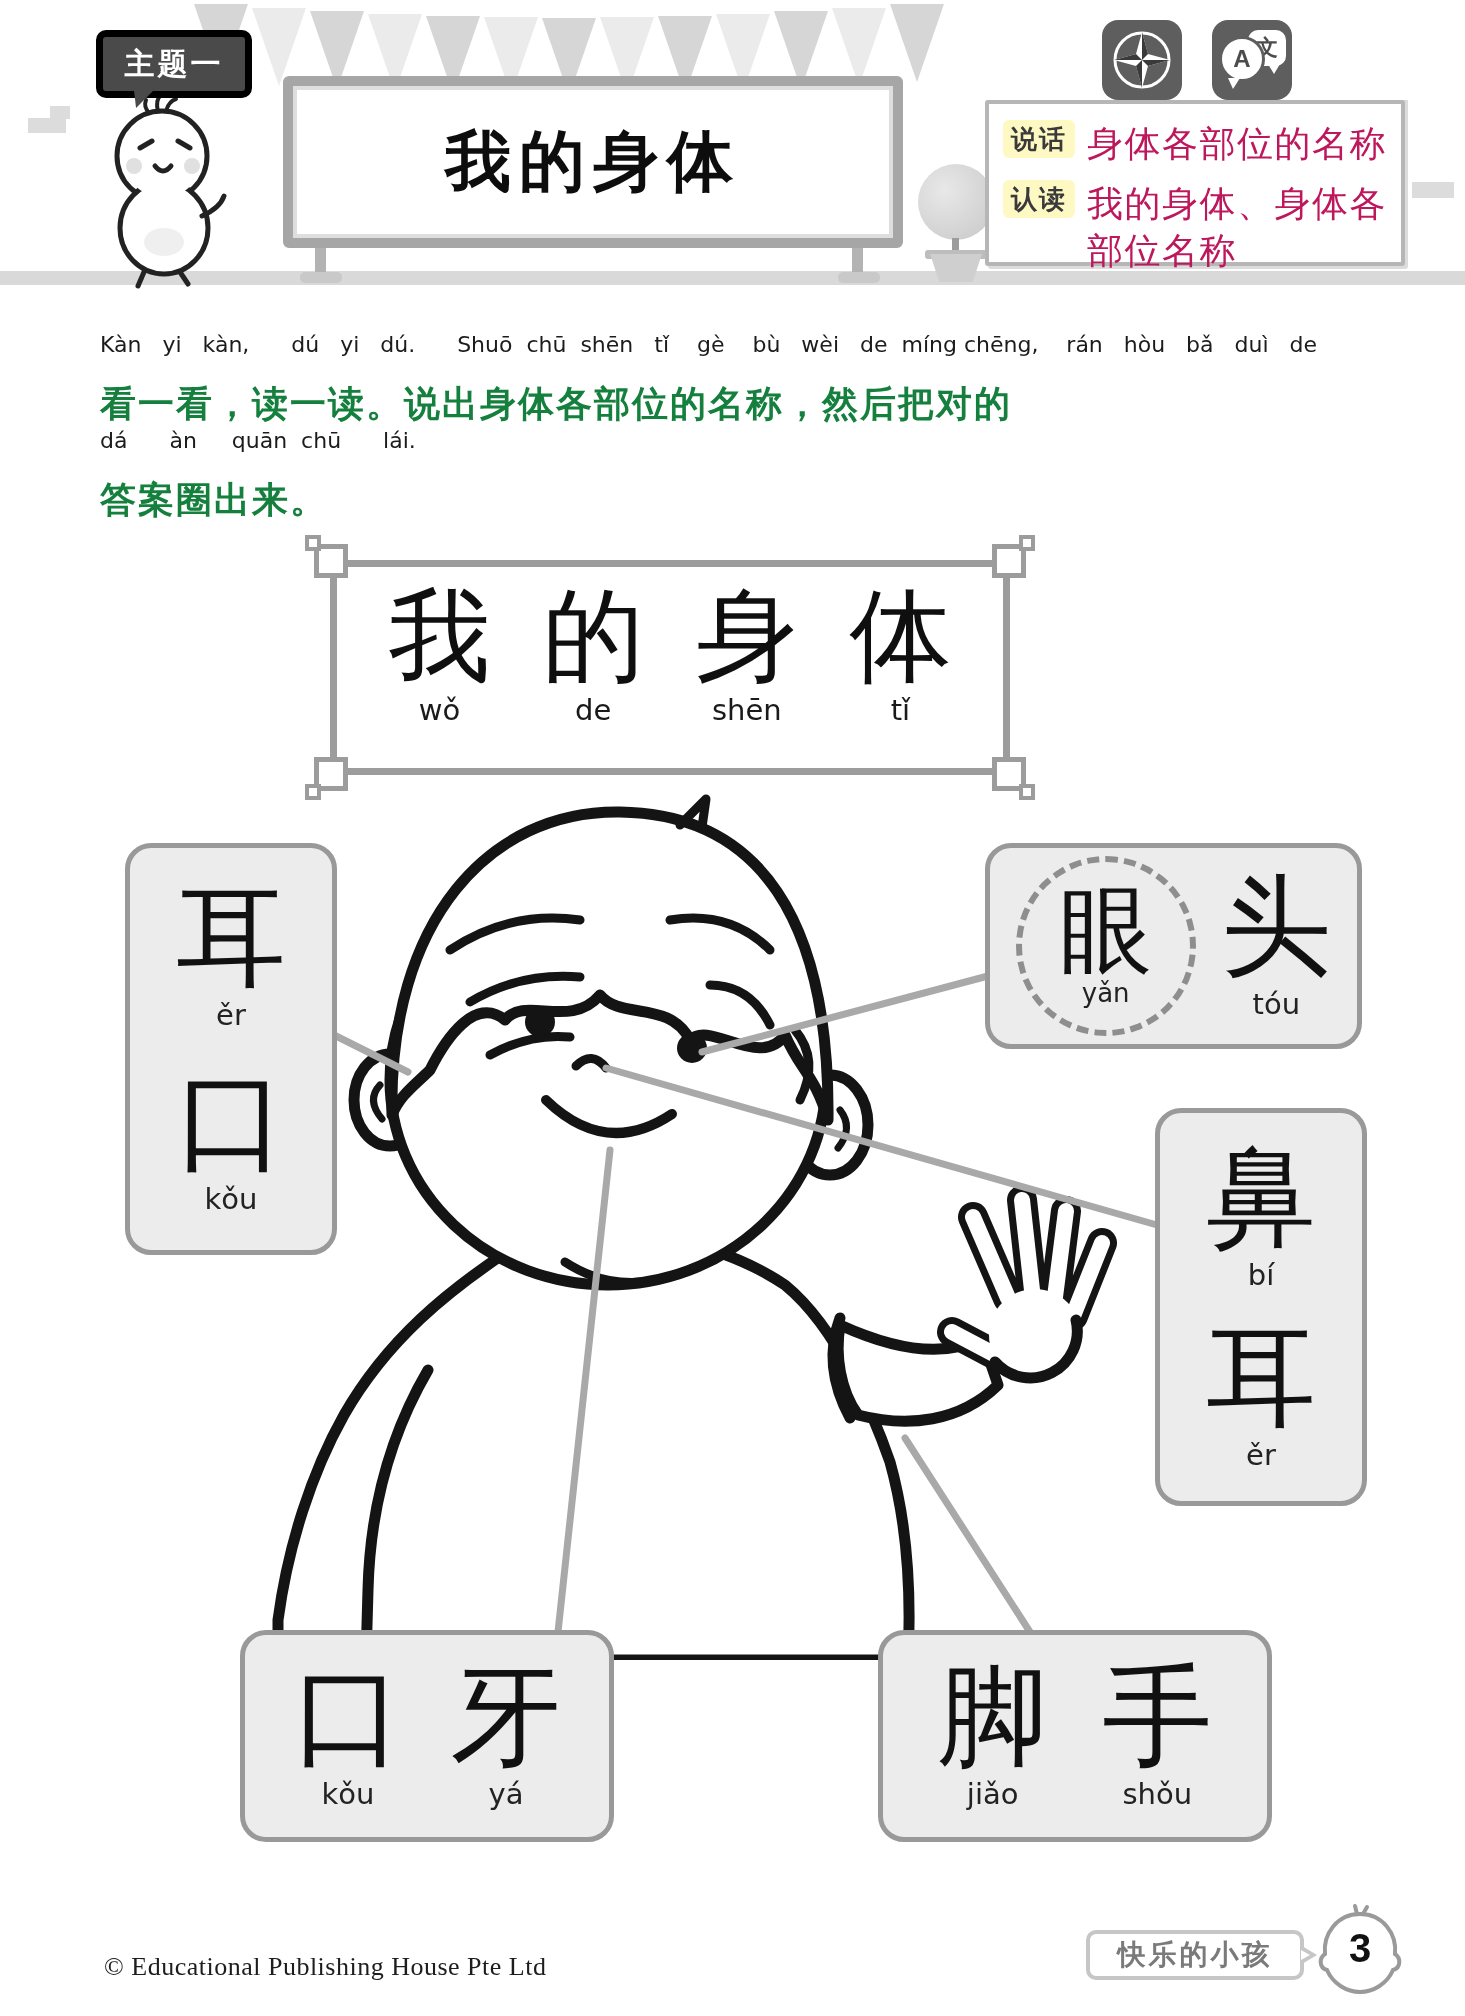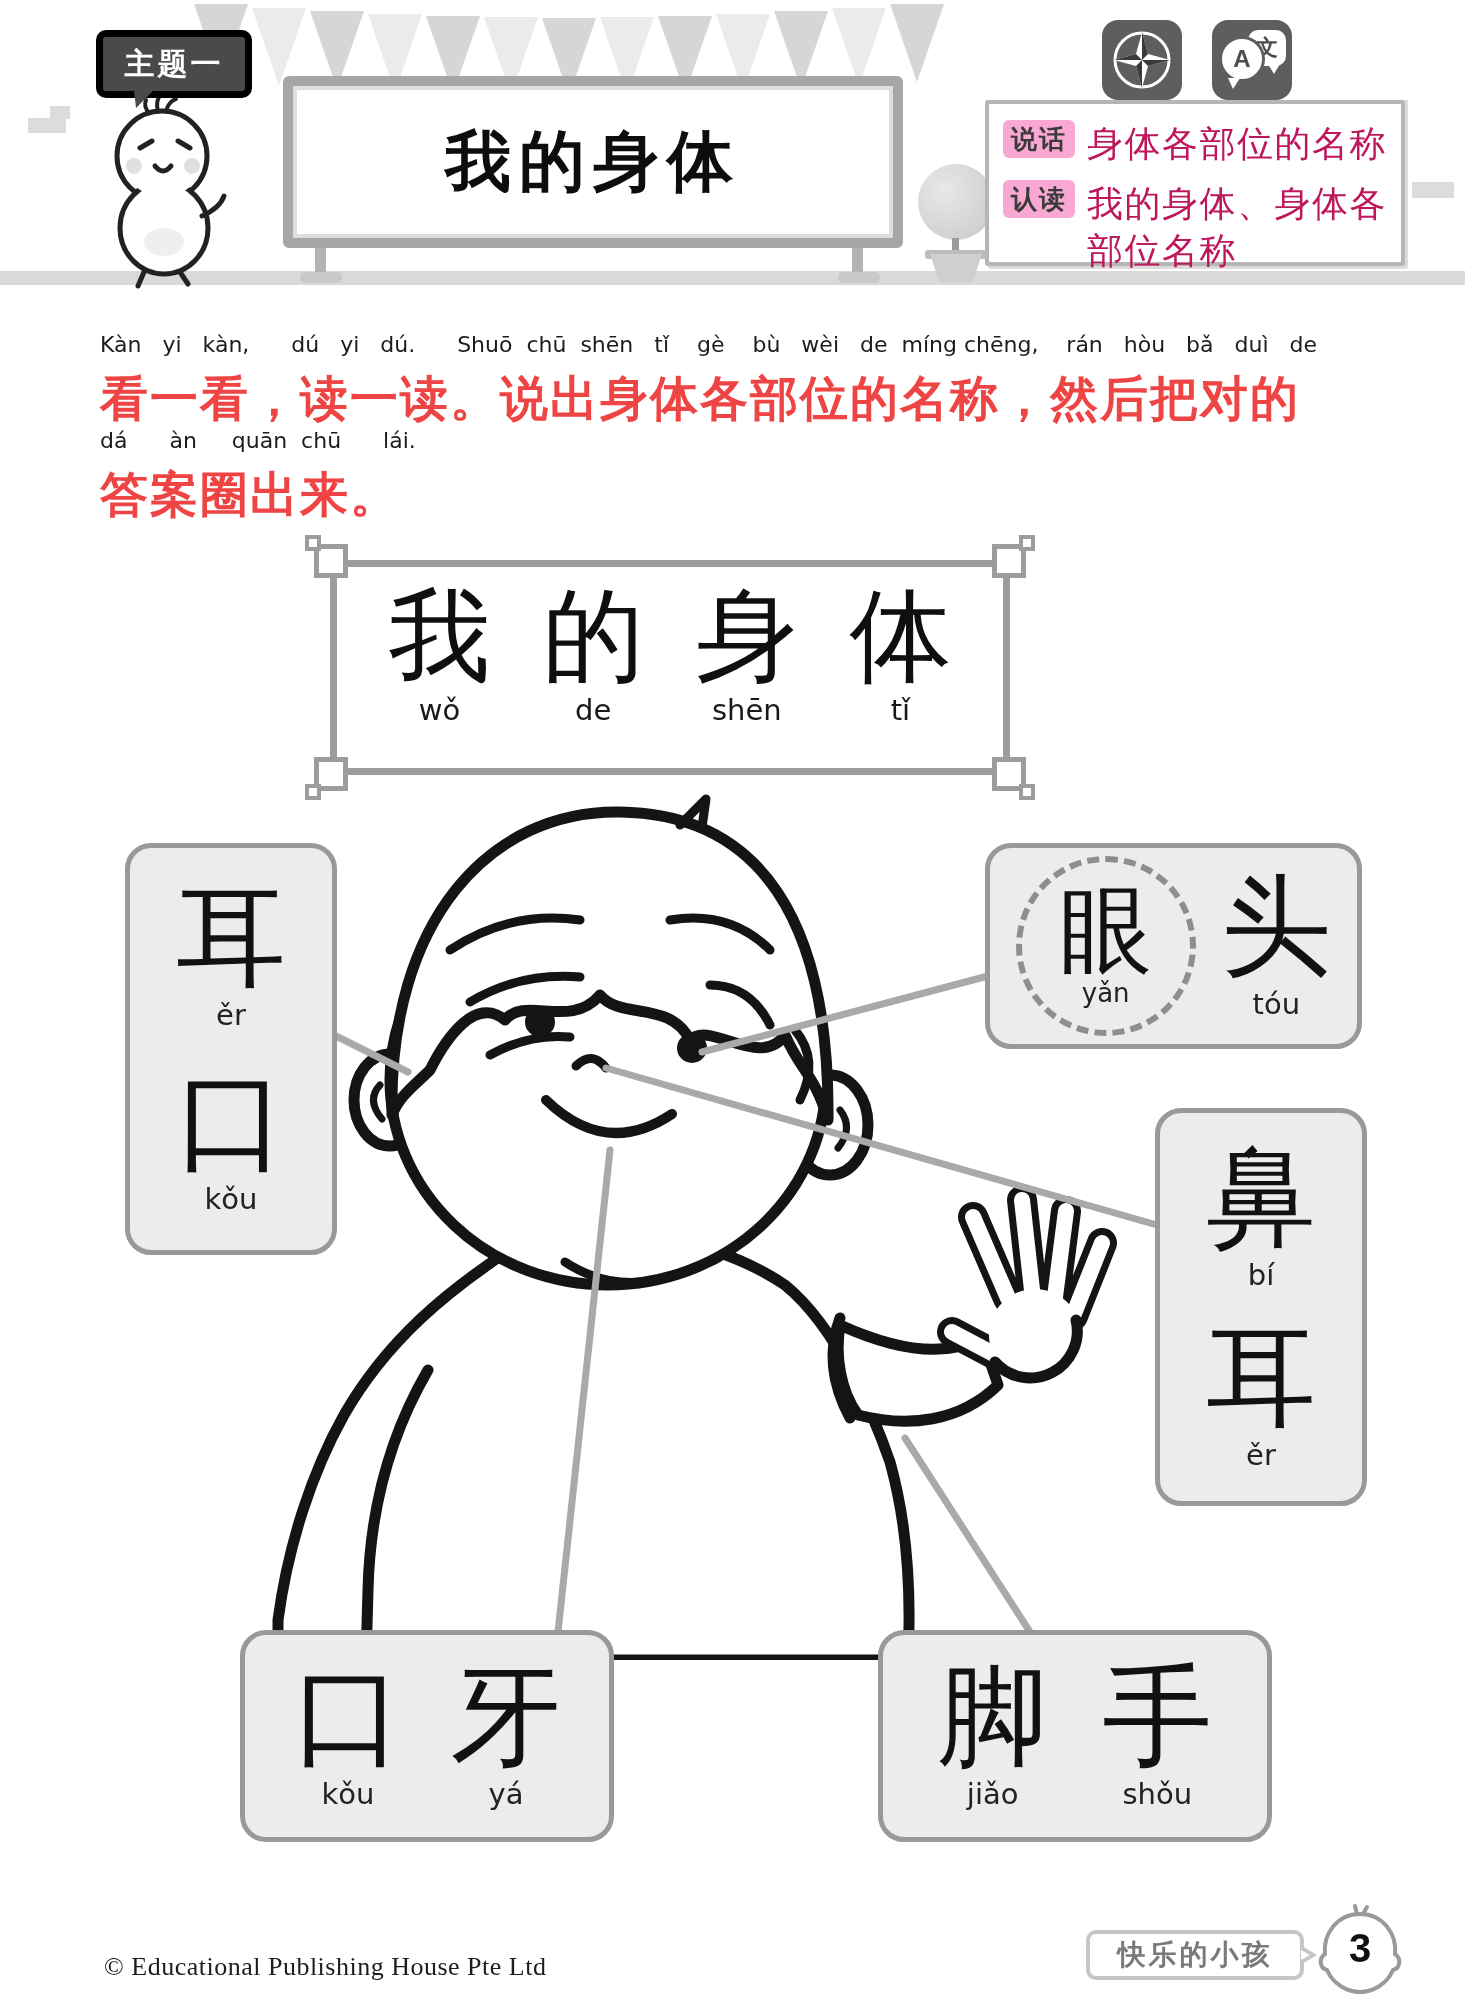--- a/index.html
+++ b/index.html
@@ -35,31 +35,31 @@
   .bub-wen{left:36px;top:10px;width:38px;height:36px;border-radius:10px;font-size:22px;}
   .bub-wen::after{content:"";position:absolute;right:6px;bottom:-8px;border-left:6px solid transparent;
     border-right:6px solid transparent;border-top:10px solid #fff;}
   .bub-a{left:7px;top:16px;width:40px;height:40px;border-radius:50%;font-size:24px;border:3px solid #5e5e5e;}
   .bub-a::after{content:"";position:absolute;left:6px;bottom:-10px;border-left:5px solid transparent;
     border-right:7px solid transparent;border-top:11px solid #fff;}
   .info-box{position:absolute;left:985px;top:100px;width:420px;height:166px;box-sizing:border-box;
     background:#fff;border:4px solid #b6b6b6;border-radius:3px;box-shadow:3px 3px 0 #dcdcdc;
     padding:16px 14px;display:flex;flex-direction:column;gap:12px;z-index:2;}
   .info-row{display:flex;gap:12px;align-items:flex-start;}
-  .chip{flex:0 0 auto;background:#f9a8d4;color:#3a3a3a;font-weight:bold;font-size:26px;line-height:1;
+  .chip{flex:0 0 auto;background:#fef9c3;color:#3a3a3a;font-weight:bold;font-size:26px;line-height:1;
     padding:6px 8px;border-radius:6px;letter-spacing:2px;}
   .itext{font-size:36px;color:#be185d;line-height:1.32;letter-spacing:1.5px;}
   .floor-bar{position:absolute;left:0;top:271px;width:1465px;height:14px;background:#d9d9d9;}
   .pix{position:absolute;background:#dcdcdc;}
 
   
   .instr{position:absolute;left:100px;width:1290px;z-index:2;}
   #instr1{top:332px;} #instr2{top:428px;}
   .py-line{font-family:"DejaVu Sans",sans-serif;font-size:22px;color:#1c1c1c;white-space:pre;}
-  .zh-line{font-size:48px;font-weight:bold;color:#ef4444;letter-spacing:2px;margin-top:10px;white-space:pre;}
+  .zh-line{font-size:36px;font-weight:bold;color:#15803d;letter-spacing:2px;margin-top:23px;white-space:pre;}
 
   
   .title-frame{position:absolute;left:330px;top:560px;width:680px;height:215px;box-sizing:border-box;
     border:7px solid #9c9c9c;background:#fff;display:flex;justify-content:space-evenly;
     align-items:flex-start;padding-top:14px;z-index:2;}
   .tchar{text-align:center;}
   .tchar .zh{font-family:"DejaVu Serif","Liberation Serif",serif;font-size:102px;line-height:1.08;color:#0f0f0f;}
   .tchar .py{font-family:"DejaVu Sans",sans-serif;font-size:29px;color:#1a1a1a;margin-top:2px;}
   .corn{position:absolute;width:24px;height:24px;border:5px solid #9c9c9c;background:#fff;}
   .corn::after{content:"";position:absolute;width:8px;height:8px;border:4px solid #9c9c9c;background:#fff;}

